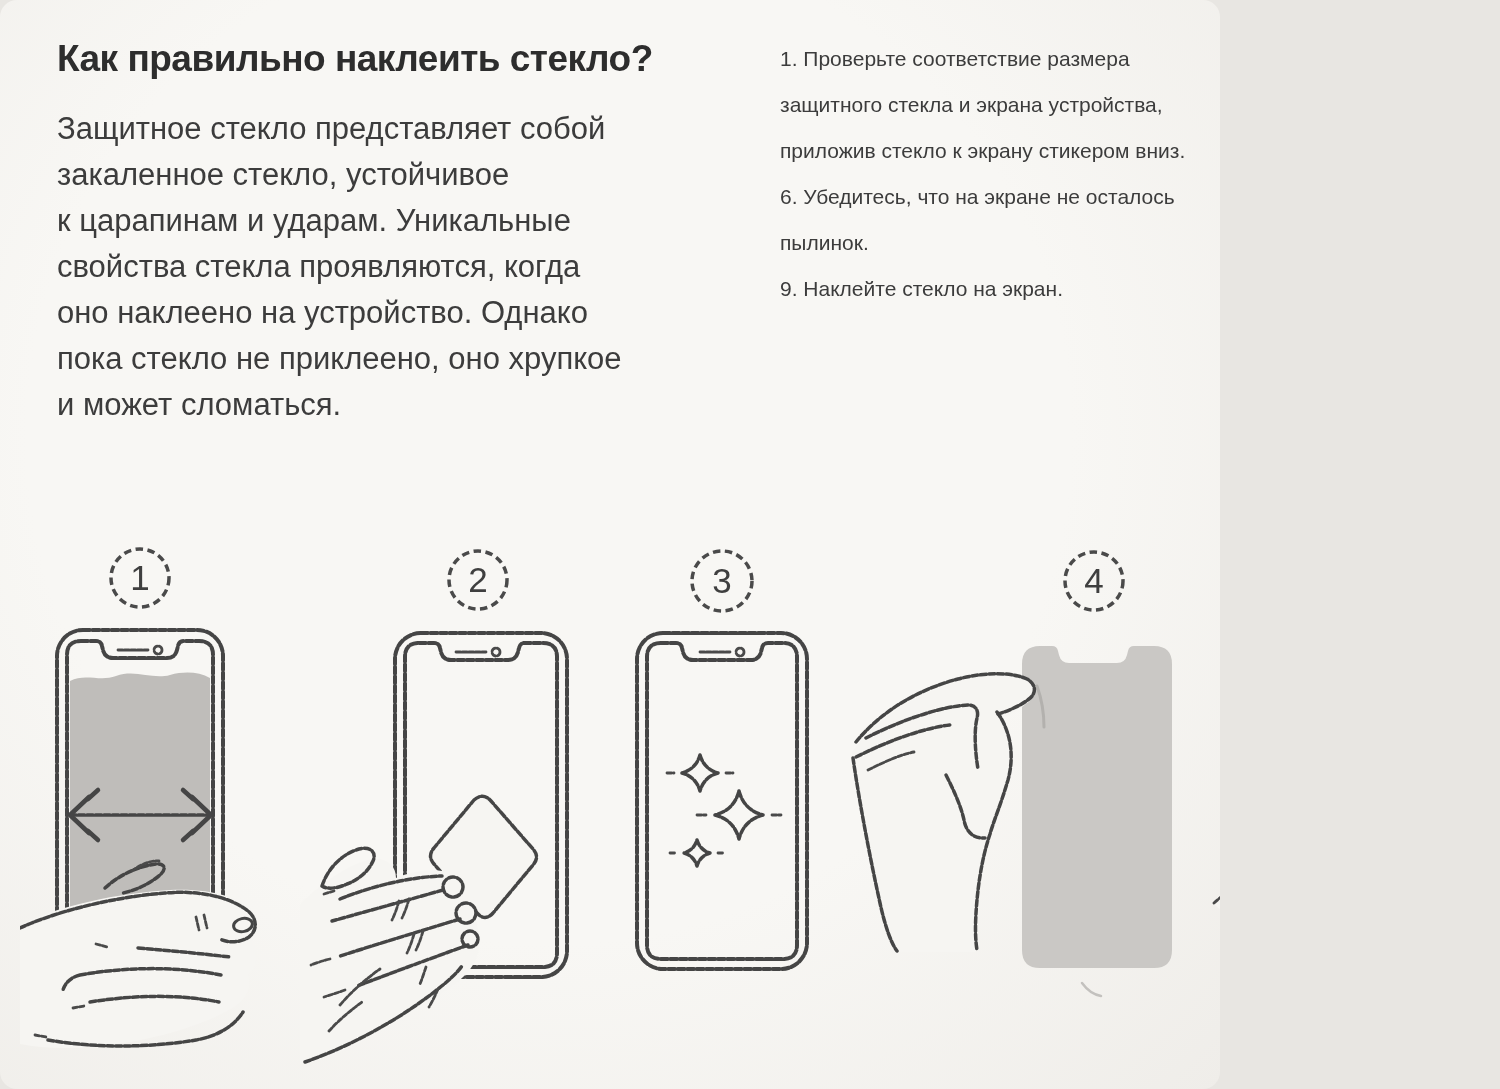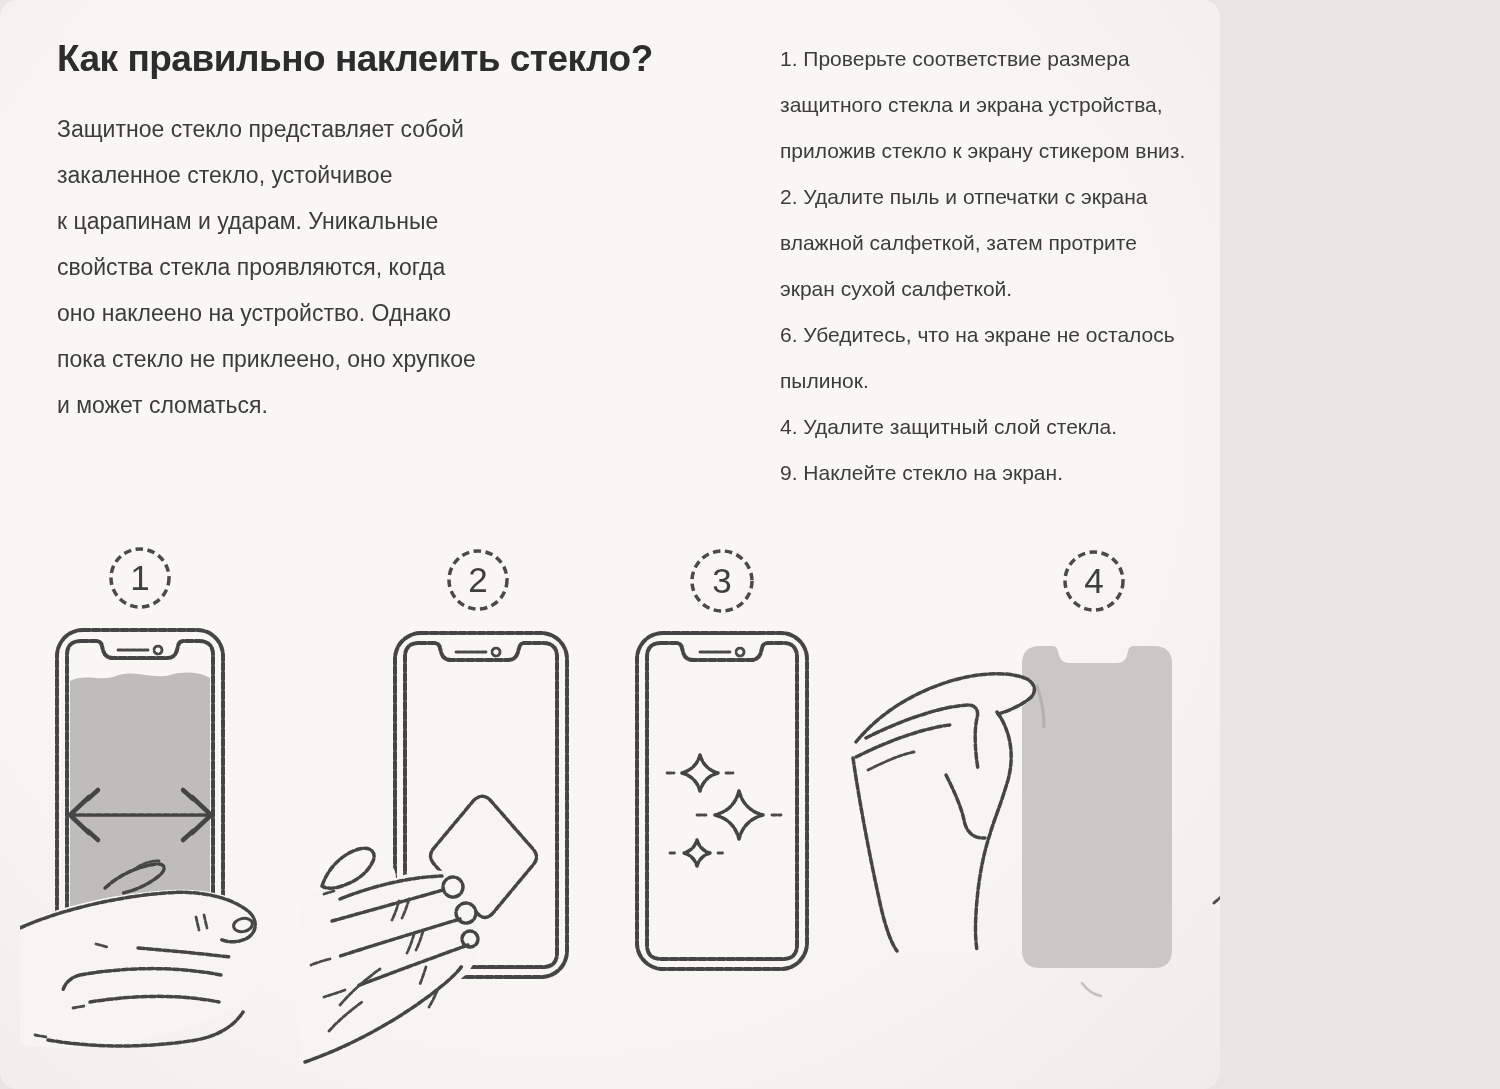--- a/index.html
+++ b/index.html
@@ -7,21 +7,21 @@
     position:relative; width:1220px; height:1089px; overflow:hidden;
     background:radial-gradient(ellipse at 45% 40%, #f8f7f4 55%, #efede9 100%);
     font-family:"Liberation Sans", sans-serif; color:#3a3a3a;border-radius:17px;
   }
   .title{
     position:absolute; left:57px; top:38px; margin:0;
     font-size:37px; font-weight:bold; letter-spacing:-0.5px; color:#2d2d2d;
   }
   .body-copy{
     position:absolute; left:57px; top:106px; margin:0; width:690px;
-    font-size:23px; line-height:46px; white-space:pre-line; color:#3c3c3c;
+    font-size:31px; line-height:46px; white-space:pre-line; color:#3c3c3c;
   }
   .steps{
     position:absolute; left:780px; top:36px; width:700px;
     font-size:21px; line-height:46px; color:#3c3c3c;
   }
   .step{white-space:pre-line;}
   svg.figure{position:absolute; top:545px; height:544px;}
   #fig1{left:20px;  width:270px;}
   #fig2{left:300px; width:320px;}
   #fig3{left:620px; width:230px;}
@@ -51,26 +51,22 @@
 к царапинам и ударам. Уникальные
 свойства стекла проявляются, когда
 оно наклеено на устройство. Однако
 пока стекло не приклеено, оно хрупкое
 и может сломаться.</p>
 
   <div class="steps">
     <div class="step">1. Проверьте соответствие размера
 защитного стекла и экрана устройства,
 приложив стекло к экрану стикером вниз.</div>
-    <div class="step">2. Удалите пыль и отпечатки с экрана
-влажной салфеткой, затем протрите
-экран сухой салфеткой.</div>
     <div class="step">6. Убедитесь, что на экране не осталось
 пылинок.</div>
-    <div class="step">4. Удалите защитный слой стекла.</div>
     <div class="step">9. Наклейте стекло на экран.</div>
   </div>
 
   <svg id="fig1" class="figure" viewBox="20 545 270 544">
     <g>
       <circle class="cir" cx="140" cy="578" r="29"></circle>
       <text class="num" x="140" y="590" text-anchor="middle">1</text>
     </g>
     <g>
       <rect class="ph" x="57" y="630" width="166" height="372" rx="26"></rect>

